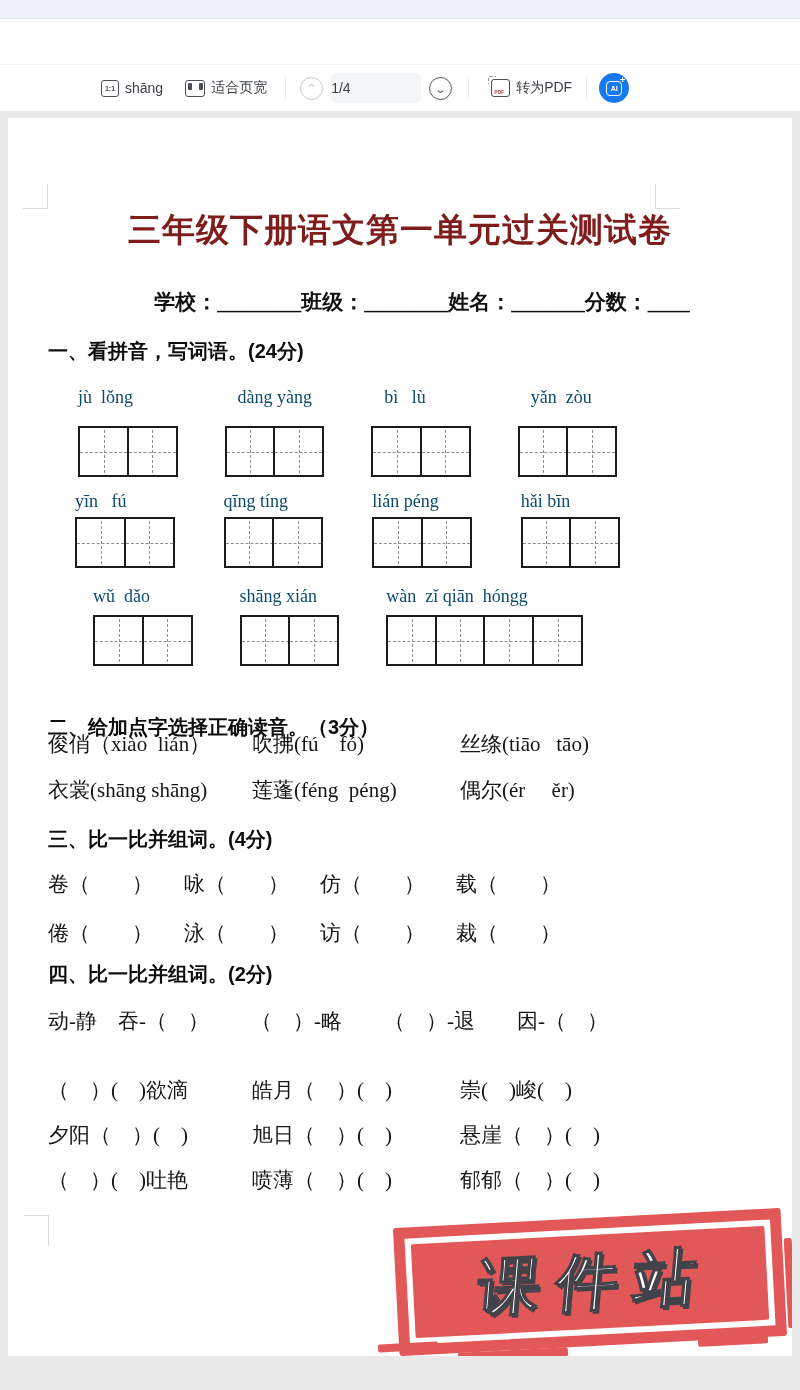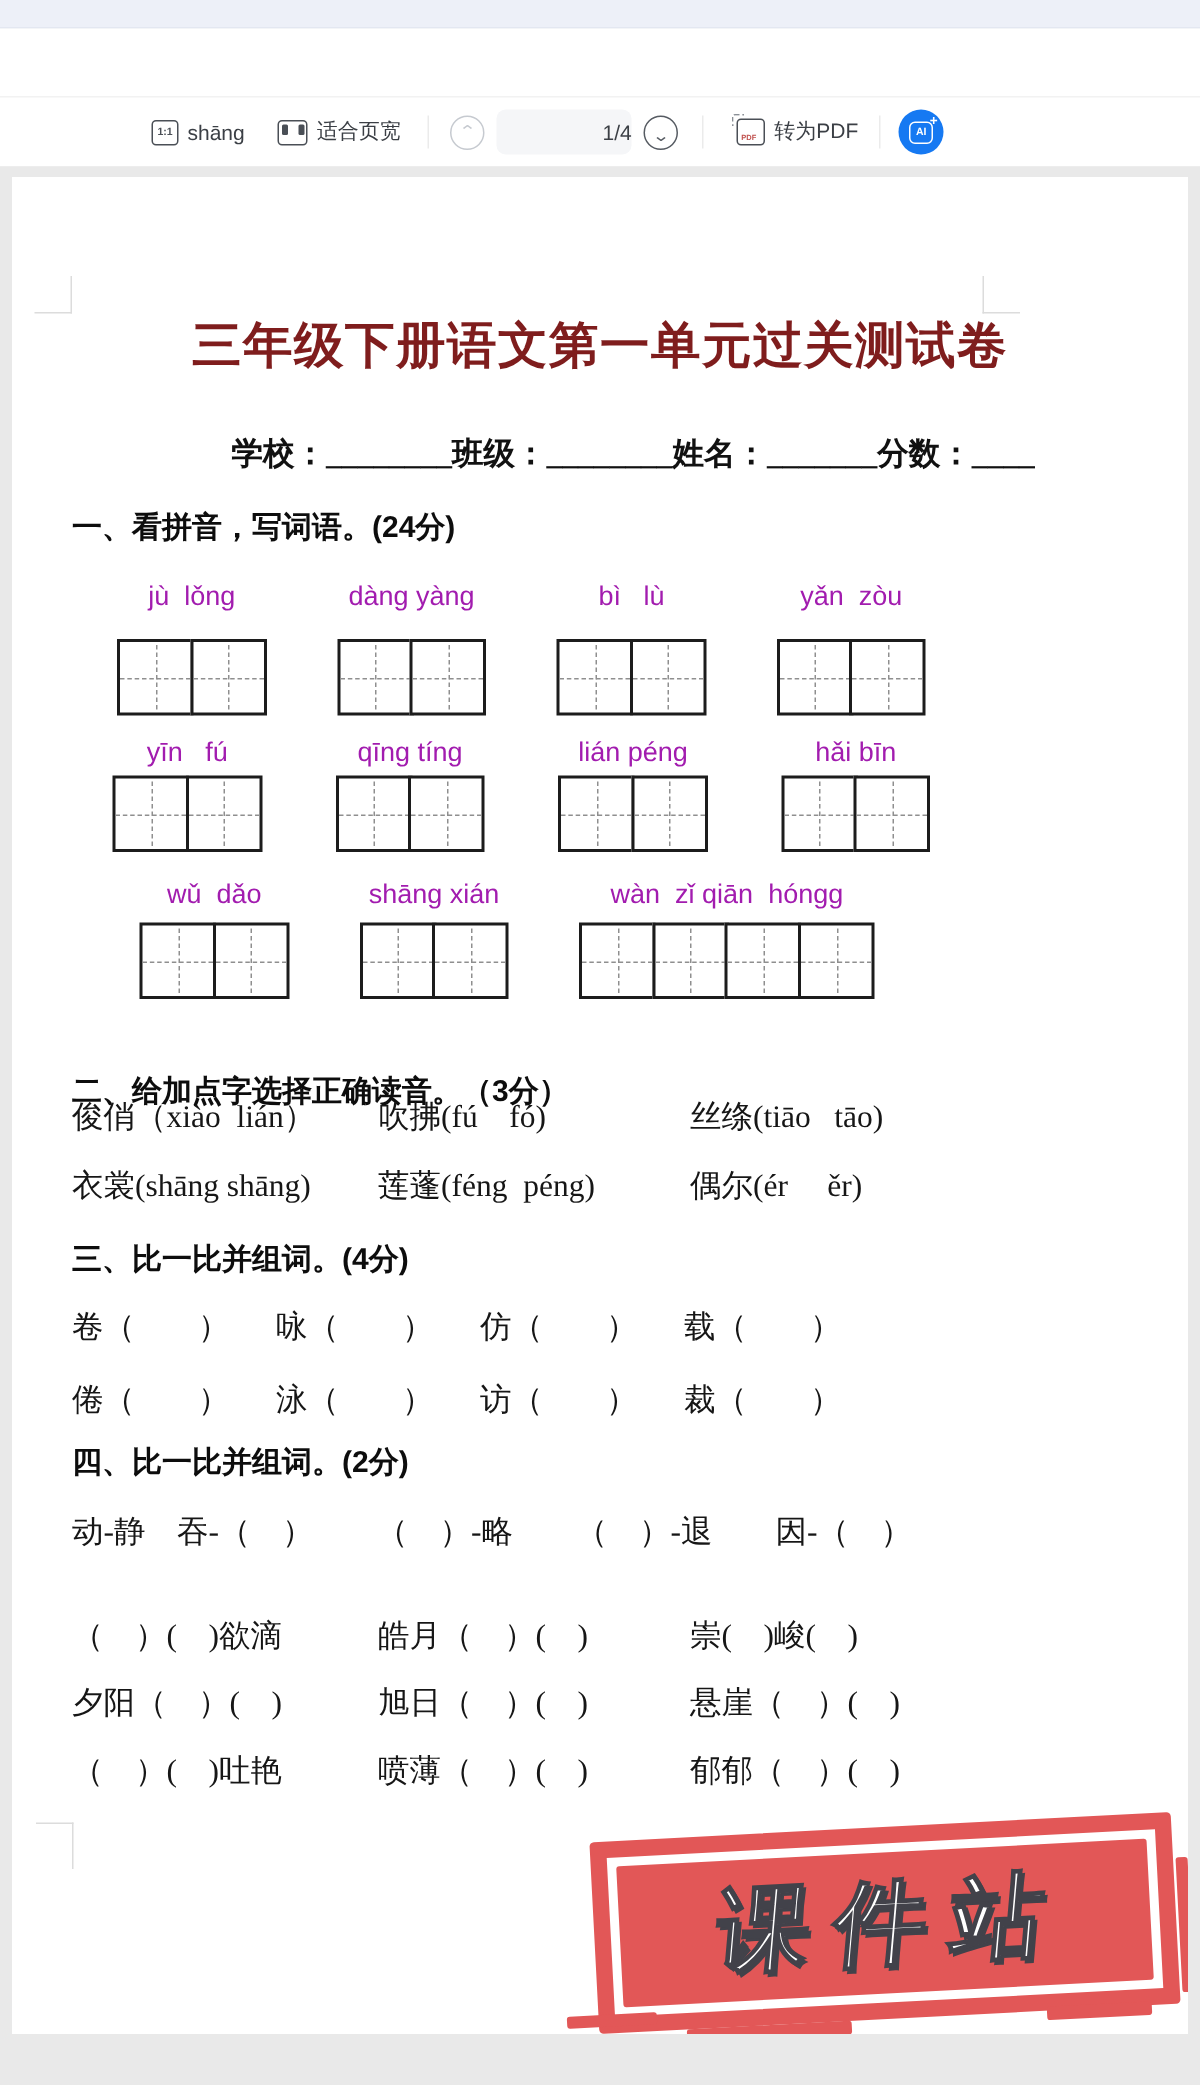--- a/index.html
+++ b/index.html
@@ -30,21 +30,21 @@
   .ico-fit::before{left:1.5px;}
   .ico-fit::after{right:1.5px;}
   .circ-btn{
     width:21px;height:21px;border-radius:50%;display:flex;align-items:center;justify-content:center;cursor:pointer;
   }
   .circ-up{border:1.6px solid #c6cad0;color:#c6cad0;}
   .circ-down{border:1.6px solid #565b62;color:#565b62;}
   .chev{font-size:11px;line-height:1;transform:scaleX(1.3);}
   .page-box{
     width:90px;height:30px;background:#f5f6f8;border-radius:6px;
-    display:flex;align-items:center;justify-content:flex-end;font-size:14px;color:#3b3f45;cursor:default;
+    display:flex;align-items:center;justify-content:flex-start;font-size:14px;color:#3b3f45;cursor:default;
   }
   .ico-pdf{width:17px;height:16px;border:1.5px solid #4a4f56;border-radius:3px;position:relative;}
   .ico-pdf::before{
     content:"PDF";position:absolute;left:1px;bottom:1px;font-size:5px;font-weight:bold;color:#c0504d;
     background:#fff;padding:0 1px;line-height:1.2;
   }
   .ico-pdf::after{
     content:"";position:absolute;left:-4px;top:-4px;width:7px;height:7px;
     border-left:1.5px dashed #8a8f96;border-top:1.5px dashed #8a8f96;border-radius:2px 0 0 0;
   }
@@ -89,22 +89,22 @@
   .s1-row{margin-bottom:12px;}
   .s1-row:nth-child(2){margin-bottom:16px;}
   .pinyin-row,.grid-row{display:flex;}
   .s1-row:nth-child(1) .pinyin-row,.s1-row:nth-child(1) .grid-row{padding-left:70px;gap:47px;}
   .s1-row:nth-child(2) .pinyin-row,.s1-row:nth-child(2) .grid-row{padding-left:67px;gap:49px;}
   .s1-row:nth-child(3) .pinyin-row,.s1-row:nth-child(3) .grid-row{padding-left:85px;gap:47px;}
   .s1-row:nth-child(1) .grid-row{margin-top:17px;}
   .s1-row:nth-child(2) .grid-row{margin-top:4px;}
   .s1-row:nth-child(3) .grid-row{margin-top:7px;}
   .pinyin-label{
-    display:inline-block;text-align:center;white-space:pre;
-    font-family:Liberation Sans, sans-serif;font-size:18px;color:#a21caf;line-height:24px;
+    display:inline-block;white-space:pre;
+    font-family:Liberation Serif, serif;font-size:18px;color:#0c4a6e;line-height:24px;
   }
   .grid-group{display:flex;}
   .tzg-cell{
     width:51px;height:51px;box-sizing:border-box;border:2.4px solid #1c1c1c;position:relative;background:#fff;
   }
   .tzg-cell + .tzg-cell{margin-left:-2.4px;}
   .tzg-v{position:absolute;left:50%;top:2px;bottom:2px;border-left:1.8px dashed #8f8f8f;}
   .tzg-h{position:absolute;top:50%;left:0;right:0;border-top:1.8px dashed #8f8f8f;}
   
   .cols3{position:relative;height:26px;left:0;}
@@ -190,21 +190,21 @@
     <div class="mark mark-bl"></div>
 
     <div class="abs doc-title">三年级下册语文第一单元过关测试卷</div>
     <div class="abs info-line">学校：________班级：________姓名：_______分数：____</div>
 
     <div class="abs sec-head" style="top:220px;">一、看拼音，写词语。(24分)</div>
     <div class="abs" id="s1-rows">
         <div class="s1-row">
           <div class="pinyin-row">
             <span class="pinyin-label" style="width: 99.6px;">jù  lǒng</span>
-            <span class="pinyin-label" style="width: 99.6px;">dàng yàng</span>
+            <span class="pinyin-label" style="width: 99.6px; margin-left: 13px;">dàng yàng</span>
             <span class="pinyin-label" style="width: 99.6px;">bì   lù</span>
             <span class="pinyin-label" style="width: 99.6px;">yǎn  zòu</span>
           </div>
           <div class="grid-row">
             <div class="grid-group">
               <div class="tzg-cell">
                 <div class="tzg-v"></div>
                 <div class="tzg-h"></div>
               </div>
               <div class="tzg-cell">

